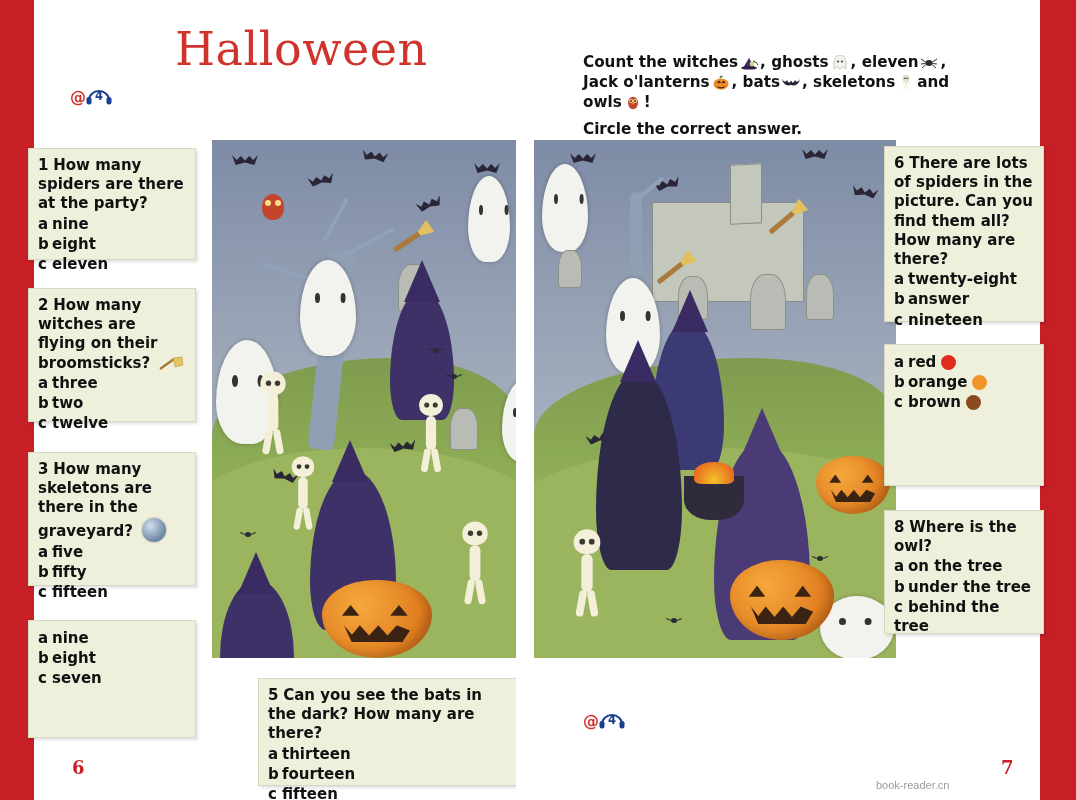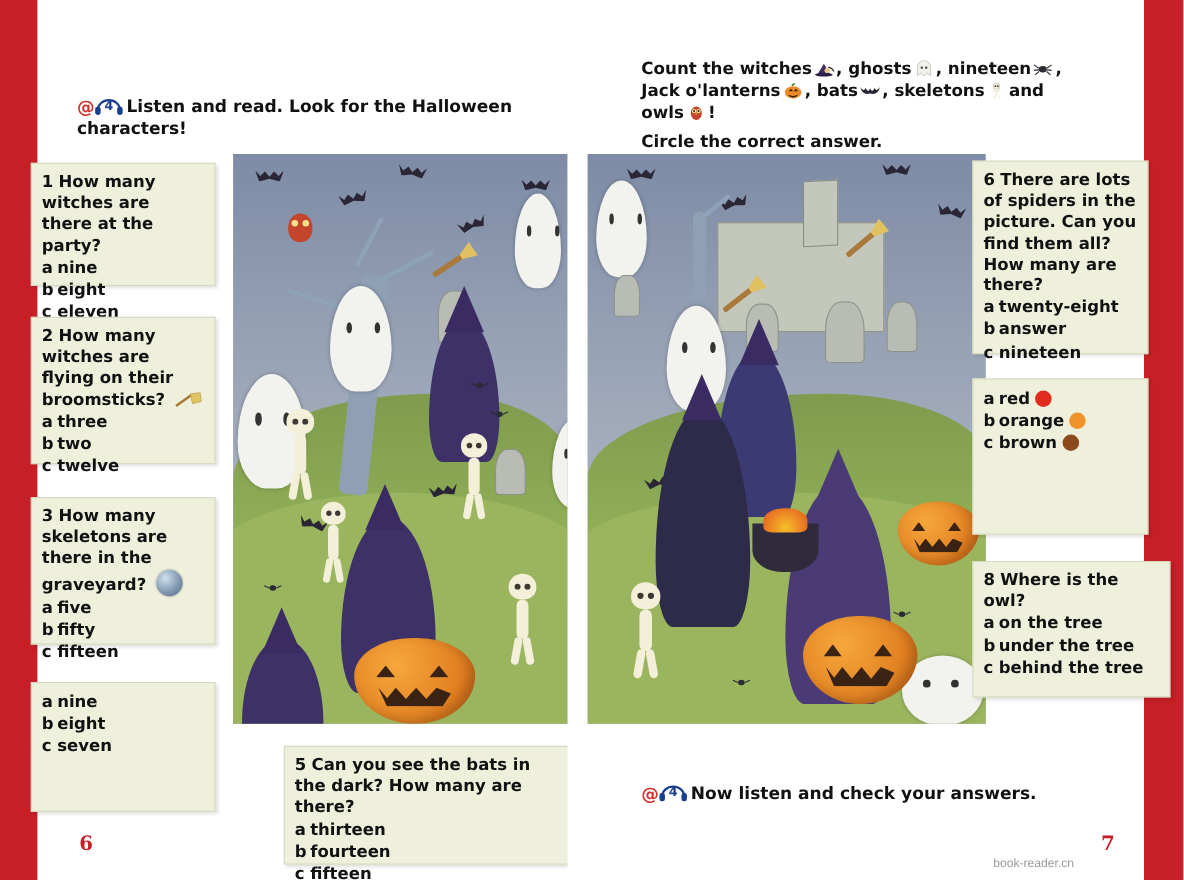--- a/index.html
+++ b/index.html
@@ -366,21 +366,21 @@
     position: absolute;
     left: 1001px;
     top: 757px;
     font-family: "DejaVu Serif", serif;
     font-size: 18px;
     font-weight: bold;
     color: #c62026;
   }
   .watermark {
     position: absolute;
-    left: 903px;
+    left: 876px;
     top: 779px;
     font-size: 11px;
     color: #9b9b9b;
     font-family: "Liberation Sans", sans-serif;
   }
   .marble-icon {
     display: inline-block;
     width: 24px; height: 24px;
     border-radius: 50%;
     background: radial-gradient(circle at 35% 32%, #cfe0ef, #7b93ad 60%, #4f6b86);
@@ -548,40 +548,41 @@
     </div>
     <div class="pumpkin" style="left:196px; top:420px; width:104px; height:80px;">
       <div class="face-eye" style="left:18%;"></div>
       <div class="face-eye" style="left:62%;"></div>
       <div class="mouth"></div>
     </div>
   </div>
 
   <div class="white-gutter"></div>
 
+  <div class="title">Halloween</div>
 
   <div class="listen-line">
     <span class="at-sign">@</span><span class="track-badge"><svg width="26" height="17" viewBox="0 0 26 17">
           <path d="M3 12 A10 9 0 0 1 23 12" stroke="#1a3f8f" stroke-width="2" fill="none"></path>
           <rect x="0.5" y="9" width="5" height="7.5" rx="2.2" fill="#1a3f8f"></rect>
           <rect x="20.5" y="9" width="5" height="7.5" rx="2.2" fill="#1a3f8f"></rect>
-        </svg><span class="track-num">4</span></span><span>Listen and read. Look for the Halloween characters!</span>
+        </svg><span class="track-num">4</span></span>
   </div>
 
   <div class="count-instr">
     <span>Count the witches</span><span class="inline-icon"><svg width="20" height="15" viewBox="0 0 20 15">
           <path d="M4 13 L10 3 L16 13 Z" fill="#3b2b63"></path>
           <ellipse cx="10" cy="13" rx="8" ry="1.6" fill="#2a1f47"></ellipse>
           <circle cx="13" cy="9" r="2.4" fill="#e8c98b"></circle>
           <path d="M14 6 q4 1 5 4" stroke="#2a2a2a" stroke-width="1" fill="none"></path>
         </svg></span><span>, ghosts</span><span class="inline-icon"><svg width="20" height="15" viewBox="0 0 20 15">
           <path d="M4 14 L4 6 a6 6 0 0 1 12 0 L16 14 L13 11.5 L10 14 L7 11.5 Z" fill="#f1f1ec" stroke="#b9b9b0" stroke-width="0.7"></path>
           <circle cx="8" cy="6.5" r="1.1" fill="#444"></circle>
           <circle cx="12" cy="6.5" r="1.1" fill="#444"></circle>
-        </svg></span><span>, nineteen</span><span class="inline-icon"><svg width="20" height="15" viewBox="0 0 20 15">
+        </svg></span><span>, eleven</span><span class="inline-icon"><svg width="20" height="15" viewBox="0 0 20 15">
           <ellipse cx="10" cy="8" rx="3.6" ry="3" fill="#2b2b33"></ellipse>
           <g stroke="#2b2b33" stroke-width="1" fill="none">
             <path d="M6.5 7 L2 4"></path>
             <path d="M6.5 8.5 L2 9"></path>
             <path d="M6.5 10 L3 13"></path>
             <path d="M13.5 7 L18 4"></path>
             <path d="M13.5 8.5 L18 9"></path>
             <path d="M13.5 10 L17 13"></path>
           </g>
         </svg></span><span>,</span><br>
@@ -610,21 +611,21 @@
           <circle cx="12" cy="6" r="0.9" fill="#222"></circle>
           <path d="M10 7.6 l-1.2 1.6 h2.4 Z" fill="#e8a53a"></path>
         </svg></span><span>!</span>
   </div>
 
   <div class="circle-instr">Circle the correct answer.</div>
 
   <div class="qbox" style="left:28px; top:148px; width:168px; height:112px;">
     <div>
       <span class="qnum">1</span>
-      <span class="qtext">How many witches are there at the party?</span>
+      <span class="qtext">How many spiders are there at the party?</span>
     </div>
     <span class="opt"><span class="optletter">a</span><span class="optlabel">nine</span></span>
     <span class="opt"><span class="optletter">b</span><span class="optlabel">eight</span></span>
     <span class="opt"><span class="optletter">c</span><span class="optlabel">eleven</span></span>
   </div>
 
   <div class="qbox" style="left:28px; top:288px; width:168px; height:134px;">
     <div>
       <span class="qnum">2</span>
       <span class="qtext">How many witches are flying on their broomsticks?</span>
@@ -674,35 +675,35 @@
     <span class="opt"><span class="optletter">b</span><span class="optlabel">answer</span></span>
     <span class="opt"><span class="optletter">c</span><span class="optlabel">nineteen</span></span>
   </div>
 
   <div class="qbox" style="left:884px; top:344px; width:160px; height:142px;">
     <span class="opt"><span class="optletter">a</span><span class="optlabel">red</span><span class="q-color-dot" style="background:#e02b1d;"></span></span>
     <span class="opt"><span class="optletter">b</span><span class="optlabel">orange</span><span class="q-color-dot" style="background:#f0932a;"></span></span>
     <span class="opt"><span class="optletter">c</span><span class="optlabel">brown</span><span class="q-color-dot" style="background:#8a4a1e;"></span></span>
   </div>
 
-  <div class="qbox" style="left:884px; top:510px; width:180px; height:124px;">
+  <div class="qbox" style="left:884px; top:510px; width:160px; height:124px;">
     <div>
       <span class="qnum">8</span>
       <span class="qtext">Where is the owl?</span>
     </div>
     <span class="opt"><span class="optletter">a</span><span class="optlabel">on the tree</span></span>
     <span class="opt"><span class="optletter">b</span><span class="optlabel">under the tree</span></span>
     <span class="opt"><span class="optletter">c</span><span class="optlabel">behind the tree</span></span>
   </div>
 
   <div class="now-listen">
     <span class="at-sign">@</span><span class="track-badge"><svg width="26" height="17" viewBox="0 0 26 17">
           <path d="M3 12 A10 9 0 0 1 23 12" stroke="#1a3f8f" stroke-width="2" fill="none"></path>
           <rect x="0.5" y="9" width="5" height="7.5" rx="2.2" fill="#1a3f8f"></rect>
           <rect x="20.5" y="9" width="5" height="7.5" rx="2.2" fill="#1a3f8f"></rect>
-        </svg><span class="track-num">4</span></span><span>Now listen and check your answers.</span>
+        </svg><span class="track-num">4</span></span>
   </div>
 
   <div class="pagenum-left">6</div>
   <div class="pagenum-right">7</div>
   <div class="watermark">book-reader.cn</div>
 
 </div>
 
 </body></html>

